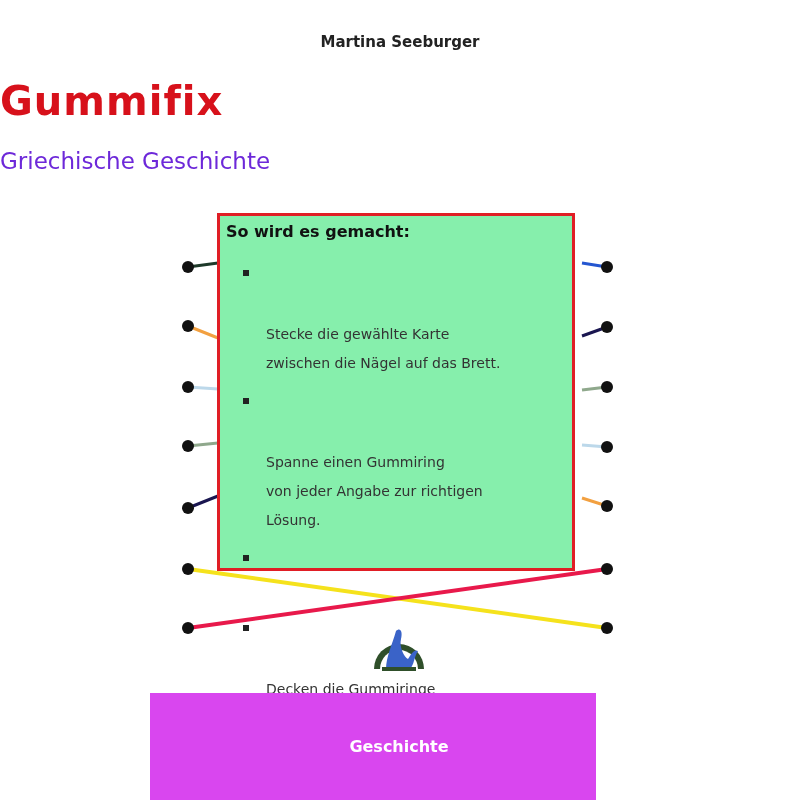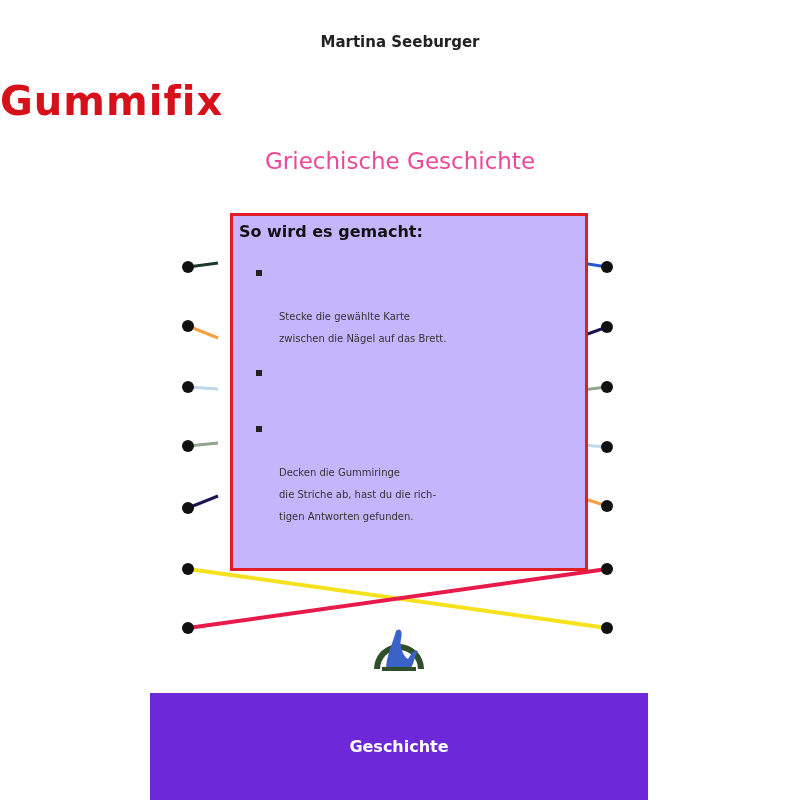--- a/index.html
+++ b/index.html
@@ -3,32 +3,32 @@
   <meta charset="utf-8">
   <style>
     html, body { margin: 0; padding: 0; }
     body { width: 800px; height: 800px; background: #ffffff; position: relative; overflow: hidden;
            font-family: "DejaVu Sans", sans-serif; }
     .cover { position: absolute; left: 0; top: 0; width: 800px; height: 800px; }
     .author { position: absolute; left: 0; width: 800px; top: 33px; text-align: center;
               font-weight: bold; font-size: 15px; color: #222; }
     .title { position: absolute; left: 0; width: 800px; top: 78px; text-align: left;
              font-weight: bold; font-size: 40px; color: #d7111b; letter-spacing: 1px; }
-    .subtitle { position: absolute; left: 0; width: 800px; top: 148px; text-align: center;
-                font-size: 23px; color: #ec4899; }
+    .subtitle { position: absolute; left: 0; width: 800px; top: 148px; 
+                font-size: 23px; color: #6d28d9; }
     svg.board { position: absolute; left: 0; top: 0; }
-    .card { position: absolute; left: 230px; top: 213px; width: 358px; height: 358px;
-            border: 3px solid #e01e25; background: #c4b5fd; box-sizing: border-box; }
+    .card { position: absolute; left: 217px; top: 213px; width: 358px; height: 358px;
+            border: 3px solid #e01e25; background: #86efac; box-sizing: border-box; }
     .card-heading { position: absolute; left: 6px; top: 6px; font-weight: bold; font-size: 16px; color: #111; }
     .steps { position: absolute; left: 20px; top: 46px; margin: 0; padding: 0; list-style: none; }
-    .step { position: relative; padding-left: 26px; font-size: 10px; line-height: 22px; color: #333;
+    .step { position: relative; padding-left: 26px; font-size: 14px; line-height: 29px; color: #333;
             margin-bottom: 12px; white-space: pre-line; }
     .bullet { position: absolute; left: 3px; top: 8px; width: 6px; height: 6px; background: #222; }
     .logo { position: absolute; left: 368px; top: 617px; width: 62px; height: 62px; }
-    .banner { position: absolute; left: 150px; top: 693px; width: 498px; height: 107px; background: #6d28d9; }
+    .banner { position: absolute; left: 150px; top: 693px; width: 446px; height: 107px; background: #d946ef; }
     .banner-label { position: absolute; left: 0; width: 498px; top: 44px; text-align: center;
                     color: #fff; font-weight: bold; font-size: 16px; }
   </style>
 </head>
 <body>
 
 <div class="cover">
   <div class="author">Martina Seeburger</div>
   <div class="title">Gummifix</div>
   <div class="subtitle">Griechische Geschichte</div>
@@ -71,20 +71,26 @@
   <div class="card">
     <div class="card-heading">So wird es gemacht:</div>
     <ul class="steps">
       <li class="step">
         <span class="bullet"></span>
         <span>Stecke die gewählte Karte
 zwischen die Nägel auf das Brett.</span>
       </li>
       <li class="step">
         <span class="bullet"></span>
+        <span>Spanne einen Gummiring
+von jeder Angabe zur richtigen
+Lösung.</span>
+      </li>
+      <li class="step">
+        <span class="bullet"></span>
       </li>
       <li class="step">
         <span class="bullet"></span>
         <span>Decken die Gummiringe
 die Striche ab, hast du die rich-
 tigen Antworten gefunden.</span>
       </li>
     </ul>
   </div>
 

